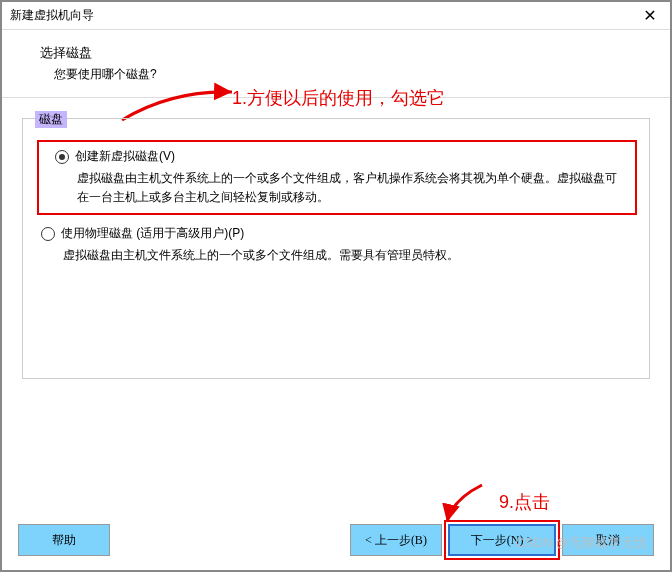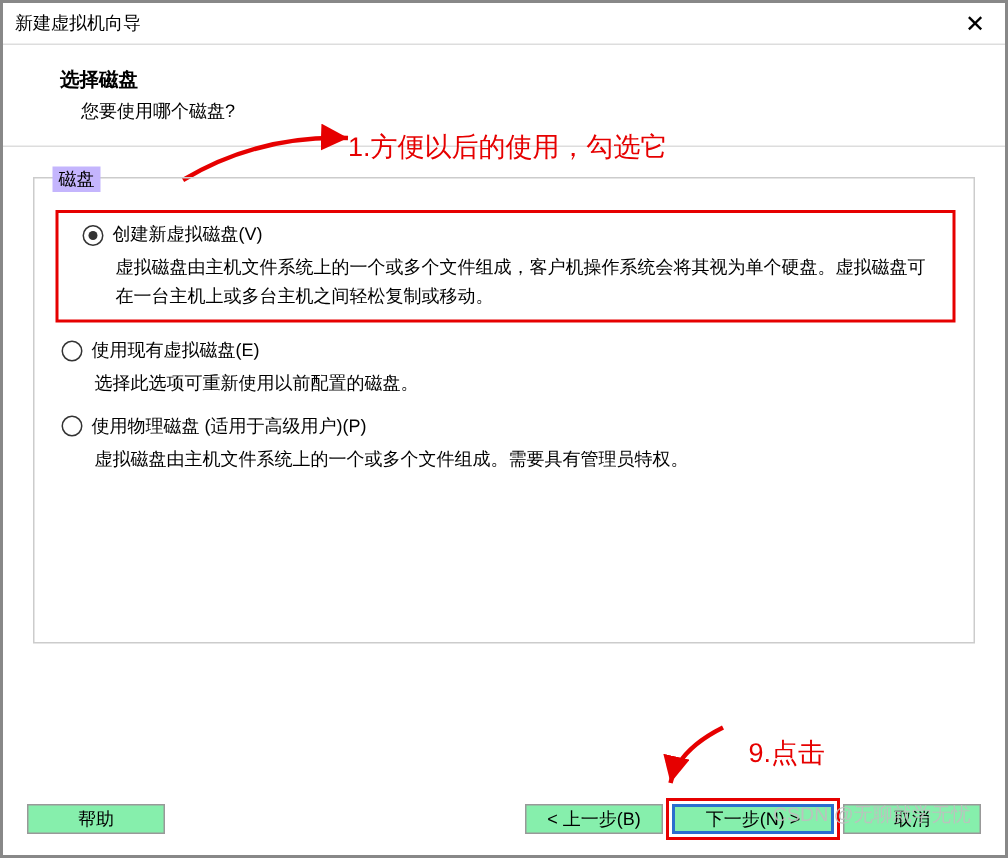--- a/index.html
+++ b/index.html
@@ -28,21 +28,21 @@
       height: 28px;
       display: flex;
       align-items: center;
       justify-content: center;
       font-size: 16px;
     }
     .header {
       padding: 14px 20px 14px 38px;
       border-bottom: 1px solid #ddd;
     }
-    .header-title { font-weight: bold; font-size: 13px; }
+    .header-title { font-weight: normal; font-size: 13px; }
     .header-sub { margin-top: 4px; margin-left: 14px; font-size: 12px; }
     .content { padding: 20px 20px 0 20px; position: relative; }
     .fieldset {
       border: 1px solid #ccc;
       padding: 0 12px 12px 12px;
       position: relative;
     }
     .legend {
       position: relative;
       top: -8px;
@@ -85,28 +85,29 @@
       position: absolute;
       bottom: 14px;
       left: 0; right: 0;
       padding: 0 16px;
       display: flex;
       align-items: center;
       gap: 6px;
     }
     .btn {
       min-width: 92px;
-      height: 20px;
+      height: 32px;
       border: 1px solid #999;
-      background: #86efac;
+      background: #7dd3fc;
       display: inline-flex;
       align-items: center;
       justify-content: center;
       font-size: 12px;
       cursor: pointer;
+      font-family: Liberation Serif, serif;
     }
     .btn.next {
       border: 2px solid #2a6ecf;
       outline: 2px solid #e60000;
       outline-offset: 2px;
       min-width: 108px;
     }
     .spacer { flex: 1; }
     .watermark {
       position: absolute;
@@ -149,27 +150,20 @@
     <span class="legend">磁盘</span>
 
     <div class="option highlight">
       <div class="radio-row">
         <span class="radio checked"></span>
         <span class="radio-label">创建新虚拟磁盘(V)</span>
       </div>
       <div class="option-desc">虚拟磁盘由主机文件系统上的一个或多个文件组成，客户机操作系统会将其视为单个硬盘。虚拟磁盘可在一台主机上或多台主机之间轻松复制或移动。</div>
     </div>
 
-    <div class="option">
-      <div class="radio-row">
-        <span class="radio"></span>
-        <span class="radio-label">使用现有虚拟磁盘(E)</span>
-      </div>
-      <div class="option-desc">选择此选项可重新使用以前配置的磁盘。</div>
-    </div>
 
     <div class="option">
       <div class="radio-row">
         <span class="radio"></span>
         <span class="radio-label">使用物理磁盘 (适用于高级用户)(P)</span>
       </div>
       <div class="option-desc">虚拟磁盘由主机文件系统上的一个或多个文件组成。需要具有管理员特权。</div>
     </div>
 
     <div style="height:100px"></div>

